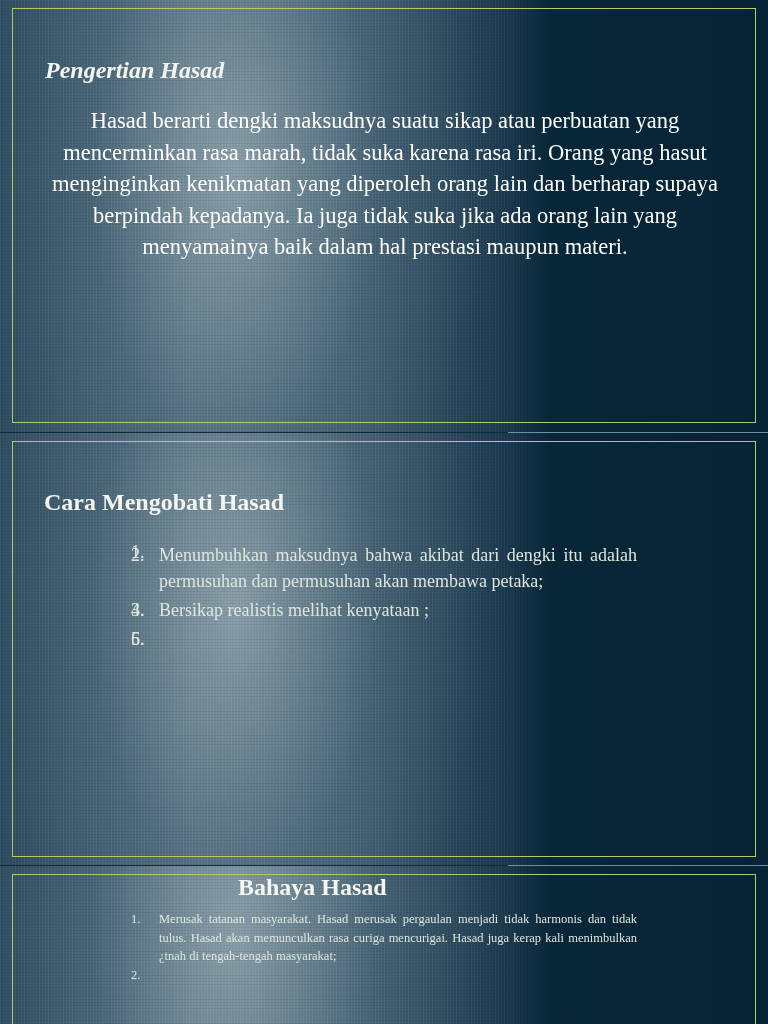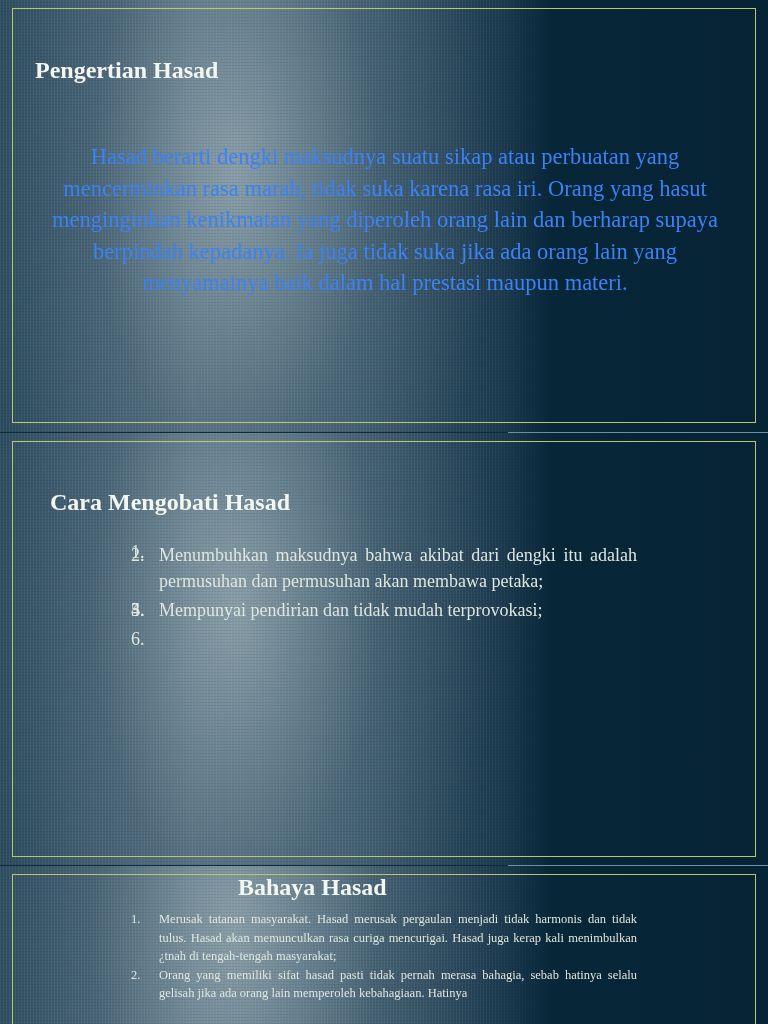--- a/index.html
+++ b/index.html
@@ -31,56 +31,56 @@
     }
     .sep-line {
       position: absolute; left: 508px; width: 260px; height: 1px;
       background: #6f8ea3; z-index: 2;
     }
     .title {
       position: absolute; color: #f4f6f2; font-weight: bold;
       font-size: 24px; z-index: 3; white-space: nowrap;
     }
     .para {
-      position: absolute; left: 40px; width: 690px; color: #3b82f6;
-      font-size: 22.5px; line-height: 31.5px; text-align: center; z-index: 3; margin-top: 36px;
+      position: absolute; left: 40px; width: 690px; color: #ffffff;
+      font-size: 22.5px; line-height: 31.5px; text-align: center; z-index: 3;
     }
     ol.list {
       position: absolute; margin: 0; padding: 0; list-style: none; z-index: 3;
       color: #dfe6de;
     }
     ol.list li { position: relative; text-align: justify; text-align-last: left; }
     ol.list li .num { position: absolute; left: -28px; top: 0; }
     .list-2 { left: 159px; width: 478px; top: 539px; font-size: 18px; line-height: 26px; }
     .list-2 li { margin-bottom: 3px; }
     .list-3 { left: 159px; width: 478px; top: 910px; font-size: 12.5px; line-height: 18.5px; color: #cfd8d2; }
     .list-3 li { margin-bottom: 0; }
     .list-3 li .num { left: -30px; }
   </style>
 </head>
 <body>
 
 <div class="slide-bg" style="top:0; height:432px;"></div>
 <div class="frame" style="top:8px; height:415px;"></div>
-<div class="title" style="left:35px; top:57px;">Pengertian Hasad</div>
+<div class="title" style="left:45px; top:57px;font-style:italic;">Pengertian Hasad</div>
 <div class="para" style="top:105px;">Hasad berarti dengki maksudnya suatu sikap atau perbuatan yang mencerminkan rasa marah, tidak suka karena rasa iri.  Orang yang hasut menginginkan kenikmatan yang diperoleh orang lain dan berharap supaya berpindah kepadanya. Ia juga tidak suka jika ada orang lain yang menyamainya baik dalam hal prestasi maupun materi.</div>
 <div class="sep-line" style="top:432px;"></div>
 
 <div class="slide-bg" style="top:433px; height:432px;"></div>
 <div class="frame" style="top:441px; height:416px;"></div>
-<div class="title" style="left:50px; top:489px;">Cara Mengobati Hasad</div>
+<div class="title" style="left:44px; top:489px;">Cara Mengobati Hasad</div>
 <ol class="list list-2">
   <li><span class="num">1.</span></li>
   <li><span class="num">2.</span><span>Menumbuhkan maksudnya bahwa akibat dari dengki itu adalah permusuhan dan permusuhan akan membawa petaka;</span></li>
   <li><span class="num">3.</span></li>
-  <li><span class="num">4.</span></li>
-  <li><span class="num">5.</span><span>Mempunyai pendirian dan tidak mudah terprovokasi;</span></li>
+  <li><span class="num">4.</span><span>Bersikap realistis melihat kenyataan ;</span></li>
+  <li><span class="num">5.</span></li>
   <li><span class="num">6.</span></li>
 </ol>
 <div class="sep-line" style="top:865px;"></div>
 
 <div class="slide-bg" style="top:866px; height:158px;"></div>
 <div class="frame" style="top:874px; height:160px;"></div>
 <div class="title" style="left:238px; top:874px;">Bahaya Hasad</div>
 <ol class="list list-3">
   <li><span class="num">1.</span><span>Merusak tatanan masyarakat. Hasad merusak pergaulan menjadi tidak harmonis dan tidak tulus. Hasad akan  memunculkan  rasa  curiga mencurigai. Hasad juga kerap kali menimbulkan ¿tnah di tengah-tengah masyarakat;</span></li>
-  <li><span class="num">2.</span><span>Orang yang memiliki sifat hasad pasti tidak pernah merasa bahagia, sebab hatinya selalu gelisah jika ada orang lain memperoleh  kebahagiaan. Hatinya</span></li>
+  <li><span class="num">2.</span></li>
 </ol>
 
 </body></html>

